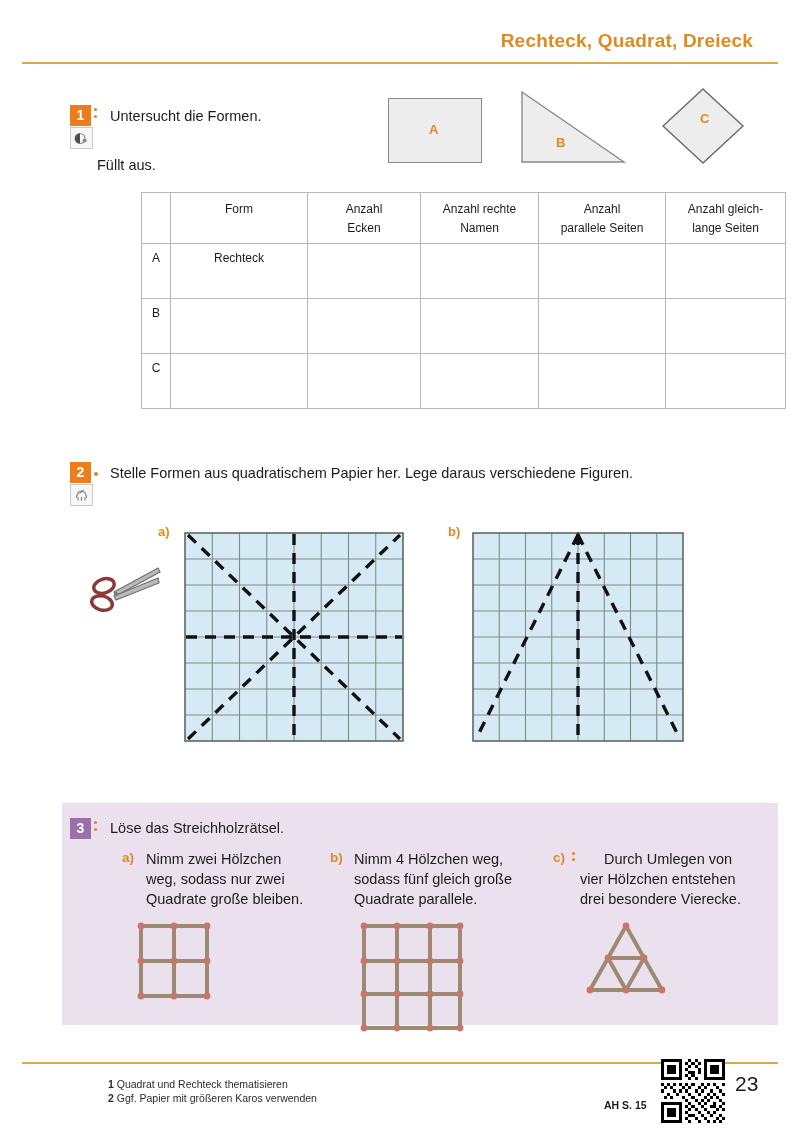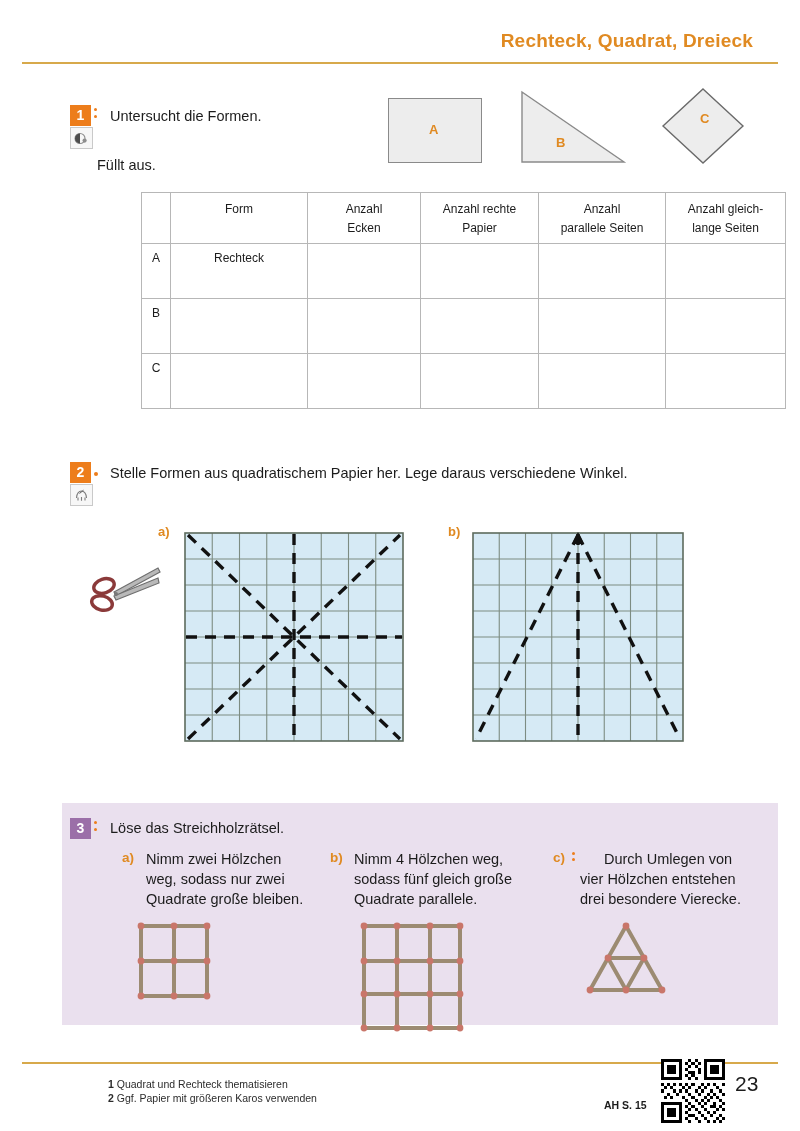--- a/index.html
+++ b/index.html
@@ -147,21 +147,21 @@
         <th class="c-idx"></th>
         <th class="c-form">
           <div>Form</div>
         </th>
         <th class="c-ecken">
           <div>Anzahl</div>
           <div>Ecken</div>
         </th>
         <th class="c-winkel">
           <div>Anzahl rechte</div>
-          <div>Papier</div>
+          <div>Namen</div>
         </th>
         <th class="c-par">
           <div>Anzahl</div>
           <div>parallele Seiten</div>
         </th>
         <th class="c-gleich">
           <div>Anzahl gleich-</div>
           <div>lange Seiten</div>
         </th>
       </tr>
@@ -199,21 +199,21 @@
     <div class="sym">
       <svg width="15" height="14" viewBox="0 0 15 14" aria-hidden="true">
         <path d="M2.5 10 C2.5 5.5 5 3 7.5 3 C10 3 12.5 5.5 12.5 10" fill="none" stroke="#7d7d7d" stroke-width="1.1"></path>
         <path d="M4 9.5 L4 12.5 M7.5 9 L7.5 12.8 M11 9.5 L11 12.5" stroke="#7d7d7d" stroke-width="1.1"></path>
         <path d="M5.5 5.5 L9.5 2.2" stroke="#5e5e5e" stroke-width="1"></path>
       </svg>
     </div>
   </div>
   <div class="dot1" style="left:94px;top:472px;"></div>
 
-  <div class="txt" style="left:110px;top:463px;">Stelle Formen aus quadratischem Papier her. Lege daraus verschiedene Winkel.</div>
+  <div class="txt" style="left:110px;top:463px;">Stelle Formen aus quadratischem Papier her. Lege daraus verschiedene Figuren.</div>
 
   <div class="sub-lbl" style="left:158px;top:524px;">a)</div>
   <div class="sub-lbl" style="left:448px;top:524px;">b)</div>
 
   <div class="gridbox" style="left:78px;top:562px;">
     <svg width="84" height="62" viewBox="0 0 84 62" aria-hidden="true">
       <g stroke="#6f6f6f" stroke-width="1.2" fill="#b9b9b9">
         <path d="M36 30 L80 6 L82 10 L38 34 Z"></path>
         <path d="M36 34 L80 16 L81 21 L38 38 Z"></path>
       </g>

